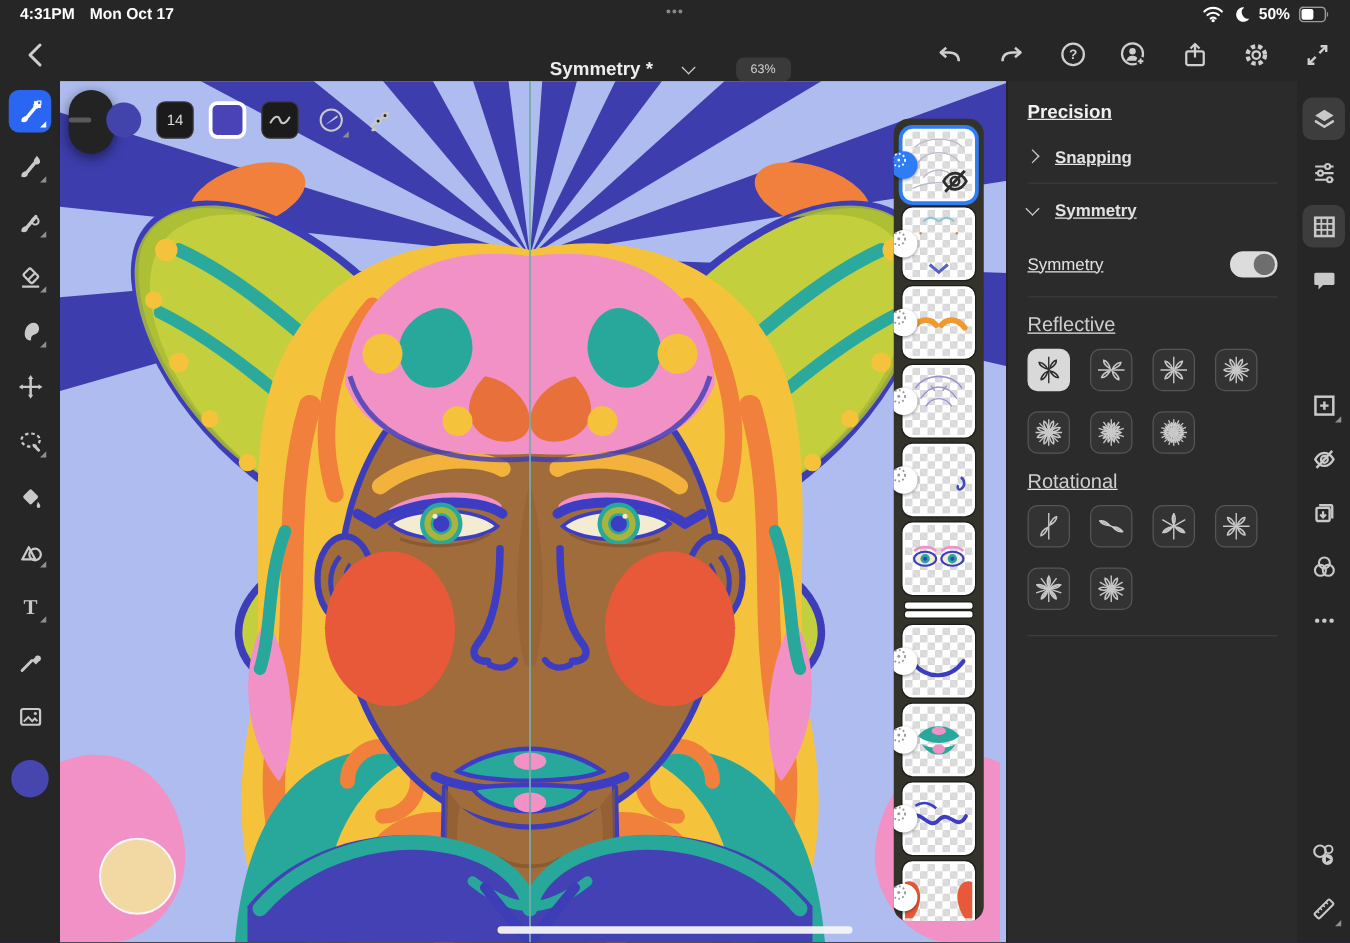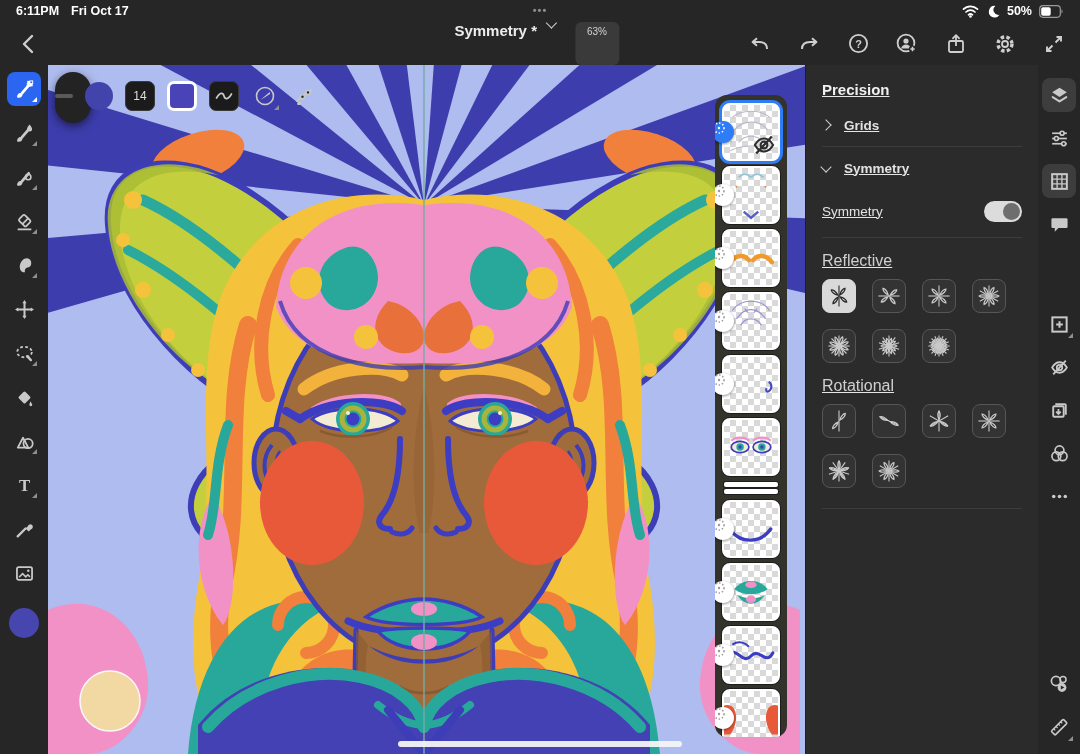--- a/index.html
+++ b/index.html
@@ -8,21 +8,21 @@
   svg{display:block}
   
   .statusbar{position:absolute;top:0;left:0;right:0;height:22px;display:flex;align-items:center;
              justify-content:space-between;padding:0 16px;font-size:12.5px;font-weight:bold;color:#fff;z-index:20;}
   .sb-left{display:flex;gap:12px}
   .sb-center{position:absolute;left:50%;top:4px;transform:translateX(-50%);color:#8a8a8a;font-size:11px;letter-spacing:1px}
   .sb-right{display:flex;align-items:center;gap:6px}
   
   .header{position:absolute;top:22px;left:0;right:0;height:43px;z-index:20;}
   .back-btn{position:absolute;left:14px;top:8px;width:28px;height:28px;display:flex;align-items:center;justify-content:center;color:#CFCFCF}
-  .title-group{position:absolute;left:50%;top:0;height:43px;transform:translateX(-52%);display:flex;gap:10px}
+  .title-group{position:absolute;left:50%;top:12px;height:43px;transform:translateX(-52%);display:flex;align-items:center;gap:24px}
   .doc-title{font-size:15px;font-weight:bold;color:#EDEDED}
   .zoom-badge{background:#3A3A3A;border-radius:6px;padding:4px 12px;font-size:10px;color:#D2D2D2;margin-left:10px}
   .header-right{position:absolute;right:14px;top:0;height:43px;display:flex;align-items:center;gap:25px;color:#CFCFCF}
   .hbtn{width:24px;height:24px;display:flex;align-items:center;justify-content:center}
   
   .left-rail{position:absolute;left:0;top:65px;bottom:0;width:48px;background:#262626;display:flex;
              flex-direction:column;align-items:center;padding-top:7px;gap:10px;z-index:10;}
   .tool{position:relative;width:34px;height:34px;border-radius:8px;display:flex;align-items:center;
         justify-content:center;color:#C9C9C9;flex:none;}
   .tool.selected{background:#2B66F2;color:#fff}
@@ -98,22 +98,22 @@
   .home-indicator{position:absolute;left:398px;top:741px;width:284px;height:6px;border-radius:3px;
                   background:#F4F4F4;opacity:.95;z-index:30}
 </style>
 </head>
 <body>
 
 <div class="app">
 
   <div class="statusbar">
     <div class="sb-left">
-      <span>6:11PM</span>
-      <span>Fri Oct 17</span>
+      <span>4:31PM</span>
+      <span>Mon Oct 17</span>
     </div>
     <div class="sb-center">•••</div>
     <div class="sb-right">
       <span class="hbtn" style="width:18px;height:14px">
         <svg width="17" height="13" viewBox="0 0 17 13">
             <g fill="none" stroke="#fff" stroke-width="1.7" stroke-linecap="round">
               <path d="M1.5,4.2 a10,10 0 0 1 14,0"></path>
               <path d="M4,7 a6.5,6.5 0 0 1 9,0"></path>
               <path d="M6.5,9.8 a3.2,3.2 0 0 1 4,0"></path>
             </g>
@@ -548,21 +548,21 @@
           <path d="M0,14 C12,10 16,28 6,42 L0,42 Z" fill="#E8593A"></path>
           <path d="M52,14 C40,10 36,28 46,42 L52,42 Z" fill="#E8593A"></path>
         </svg>
     </div>
   </div>
 
   <div class="right-panel">
     <div class="panel-title">Precision</div>
     <div class="acc-row">
       <span class="chev right"></span>
-      <span>Grids</span>
+      <span>Snapping</span>
     </div>
     <div class="acc-row">
       <span class="chev down"></span>
       <span>Symmetry</span>
     </div>
 
     <div class="toggle-row">
       <span>Symmetry</span>
       <div class="toggle on">
           <div class="knob"></div>

